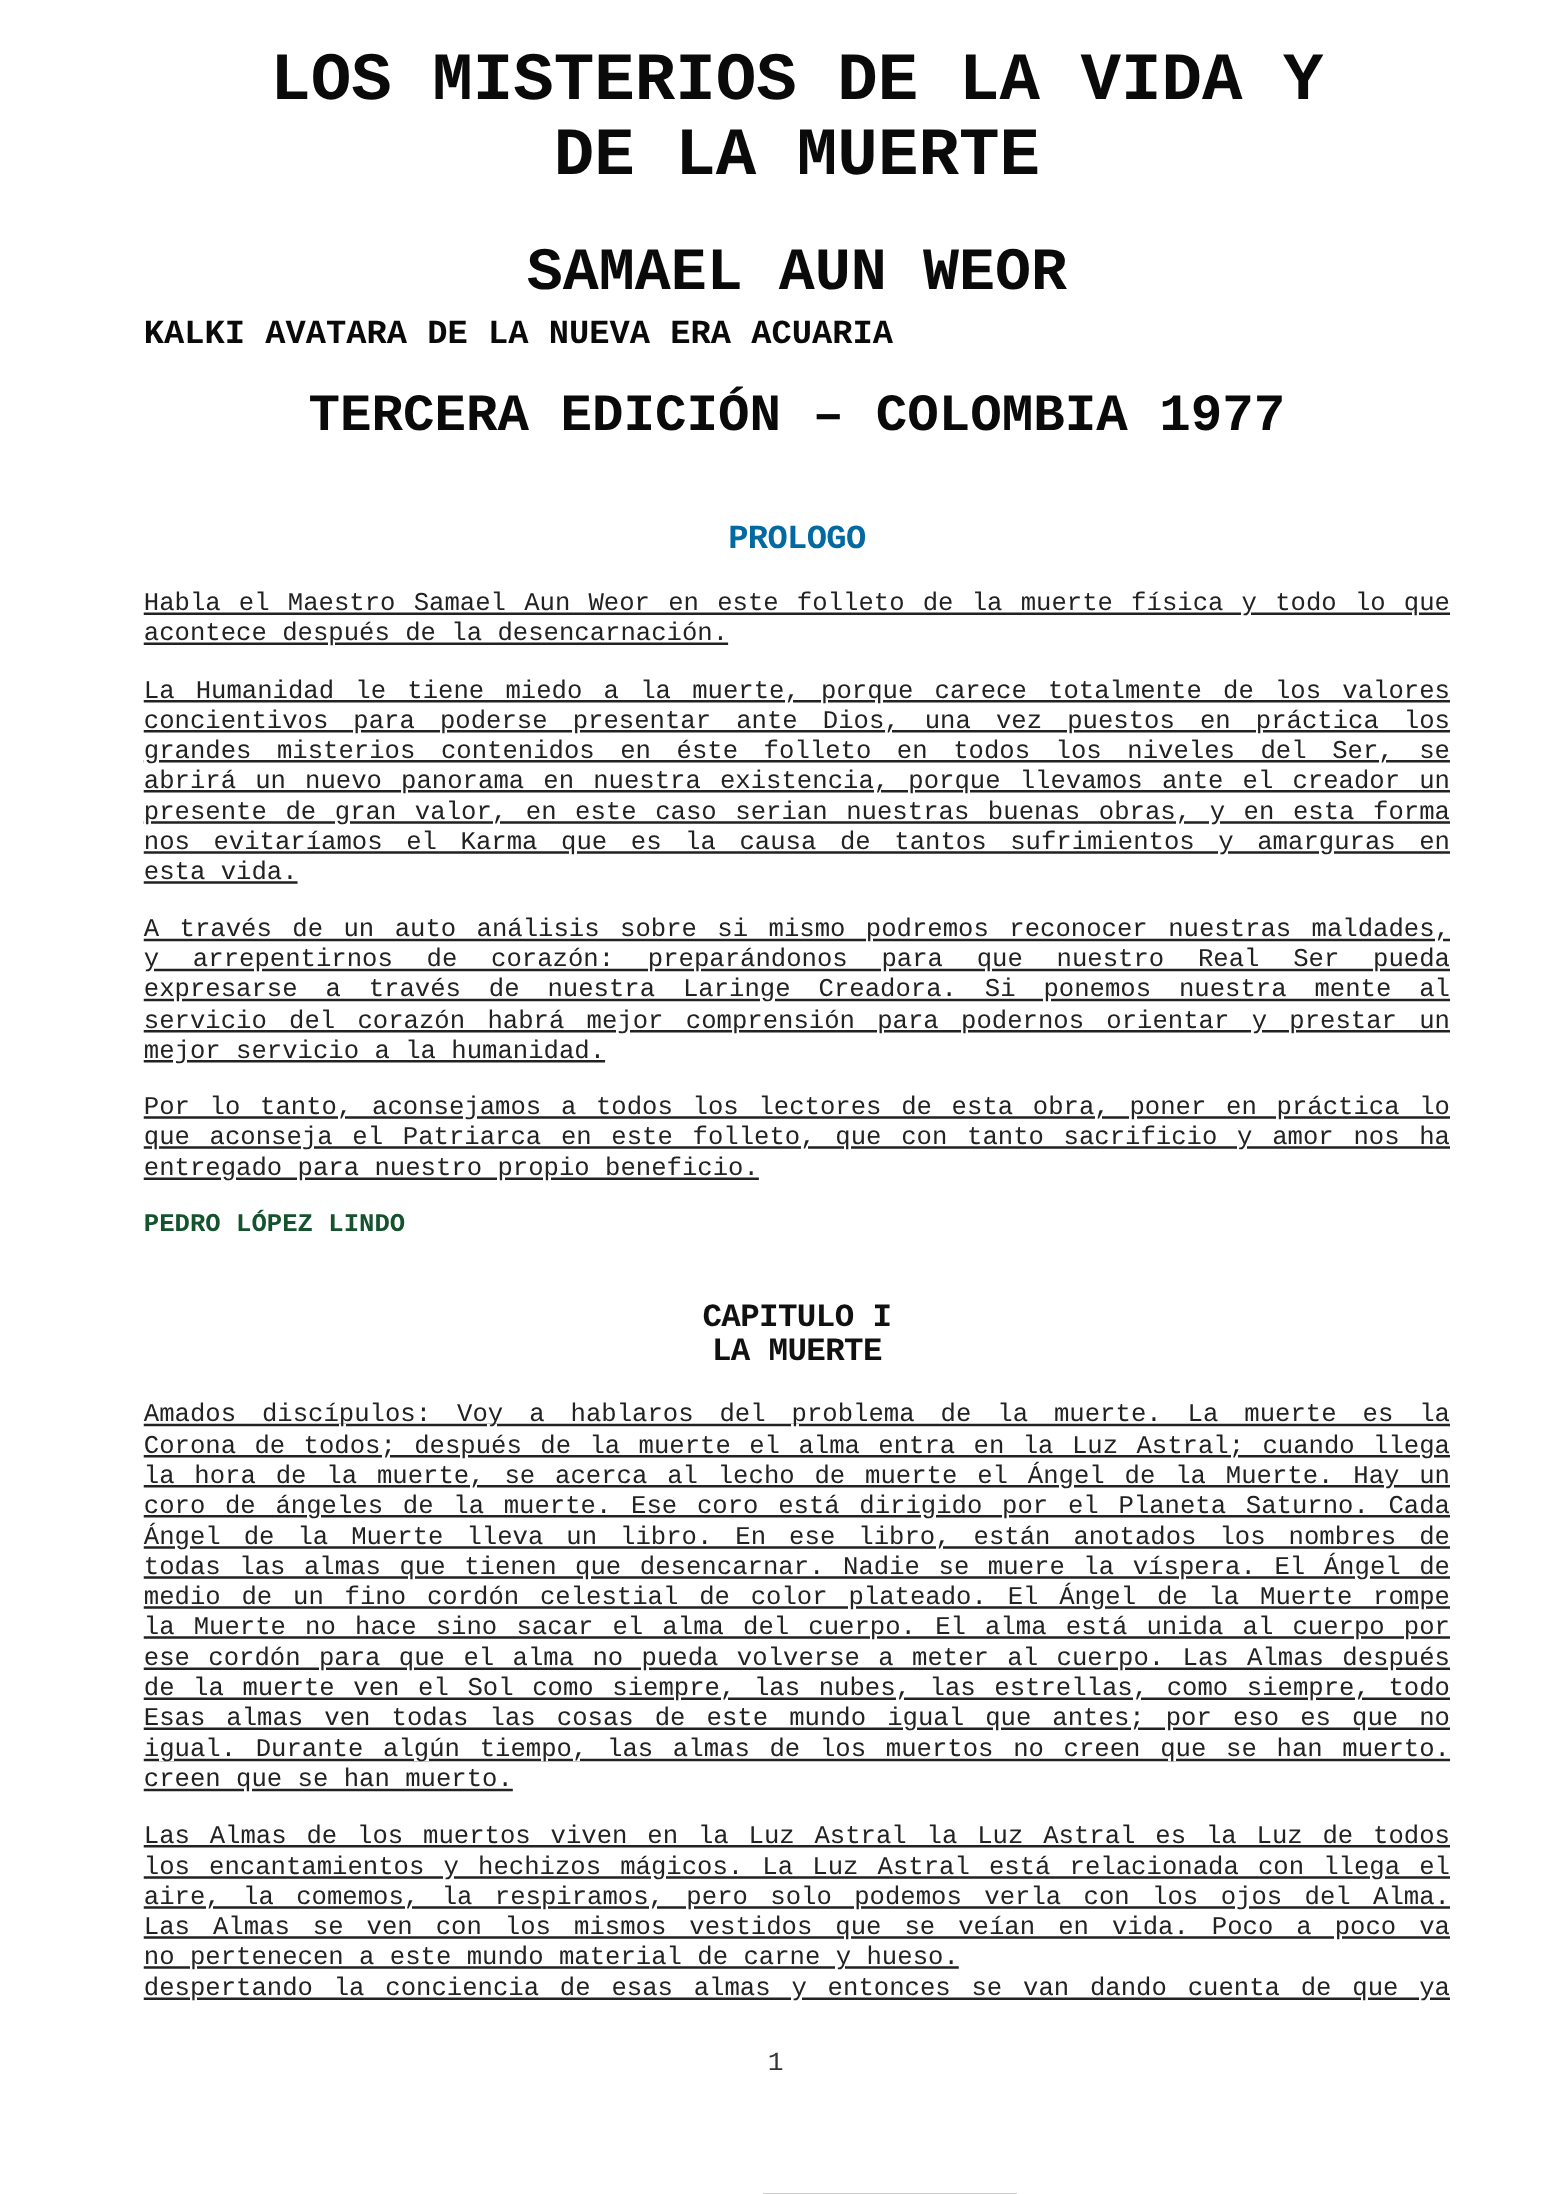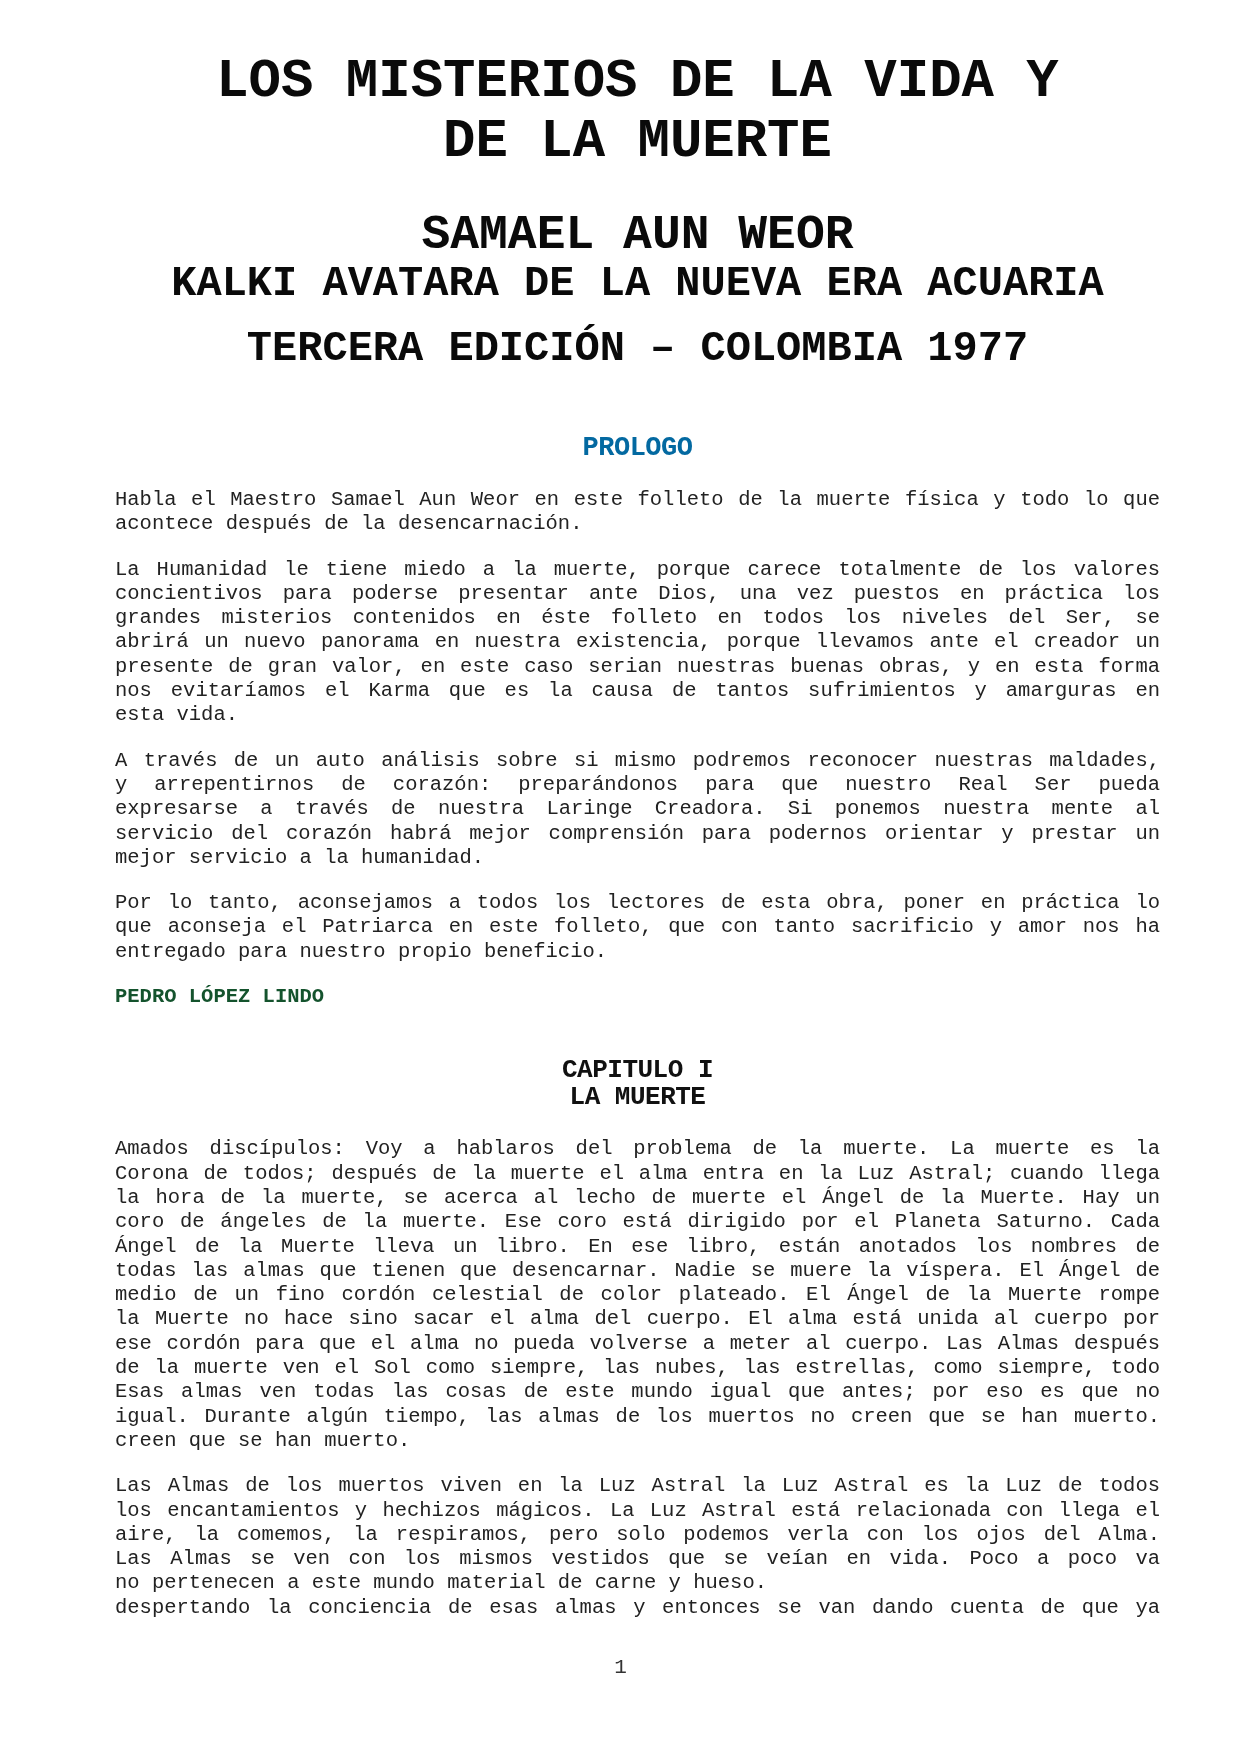--- a/index.html
+++ b/index.html
@@ -3,21 +3,21 @@
 <meta charset="utf-8">
 <style>
   html, body { margin: 0; padding: 0; background: #888; }
   .page {
     position: relative;
     width: 1241px;
     height: 1755px;
     margin: 0 auto;
     background: #ffffff;
     box-sizing: border-box;
-    padding-top: 52px;
+    padding-top: 36px;
     font-family: "Liberation Mono", "DejaVu Sans Mono", monospace;
     color: #222222;
     overflow: hidden;
   }
   .content {
     box-sizing: border-box;
     width: 100%;
     padding-left: 115px;
     padding-right: 81px;
   }
@@ -34,22 +34,21 @@
   .author {
     margin-top: 40px;
     text-align: center;
     font-size: 48px;
     line-height: 46px;
     font-weight: bold;
     color: #0a0a0a;
   }
   .subtitle {
     margin-top: 8px;
-    text-align: center;
-    font-size: 42px;
+    font-size: 27px;
     line-height: 36px;
     font-weight: bold;
     color: #0a0a0a;
   }
   .edition {
     margin-top: 26px;
     text-align: center;
     font-size: 42px;
     line-height: 42px;
     font-weight: bold;
@@ -76,20 +75,21 @@
   .chapter-heading .ch-line { display: block; }
   .para {
     margin-top: 21px;
     font-size: 20.5px;
     line-height: 24.3px;
   }
   .para.p-first { margin-top: 26px; }
   .tline {
     text-align: justify;
     text-align-last: justify;
+    text-decoration: underline;
   }
   .tline.last { text-align-last: left; }
   .signature {
     margin-top: 21px;
     font-size: 20.5px;
     line-height: 24.3px;
     font-weight: bold;
     color: #14532d;
   }
   .page-number {

